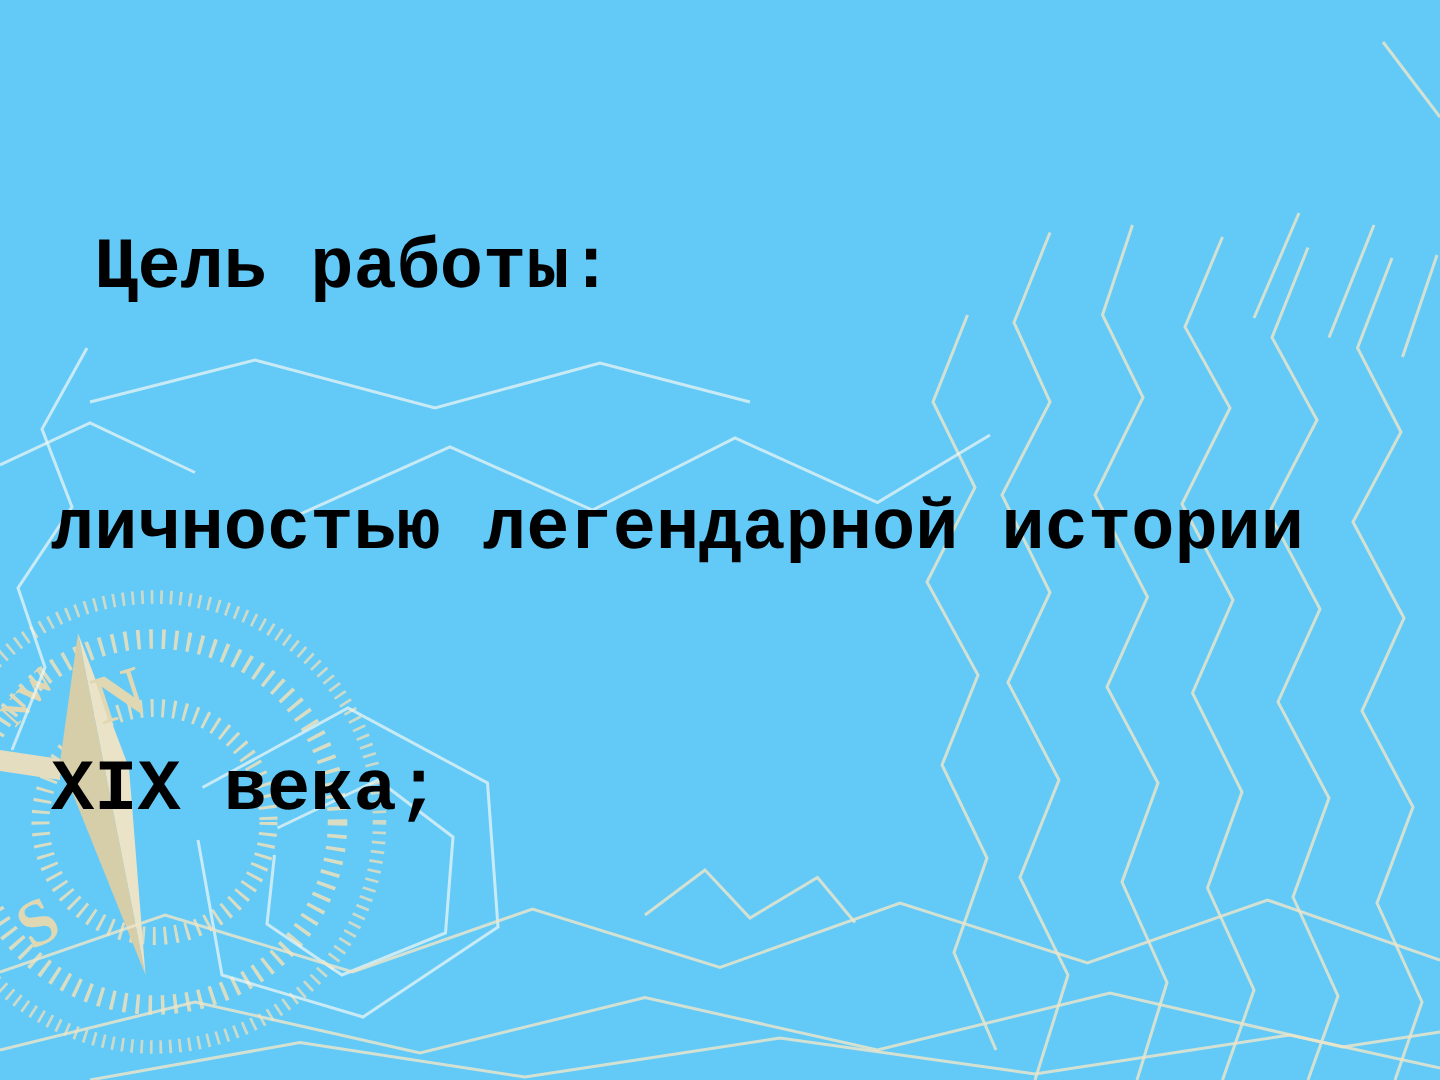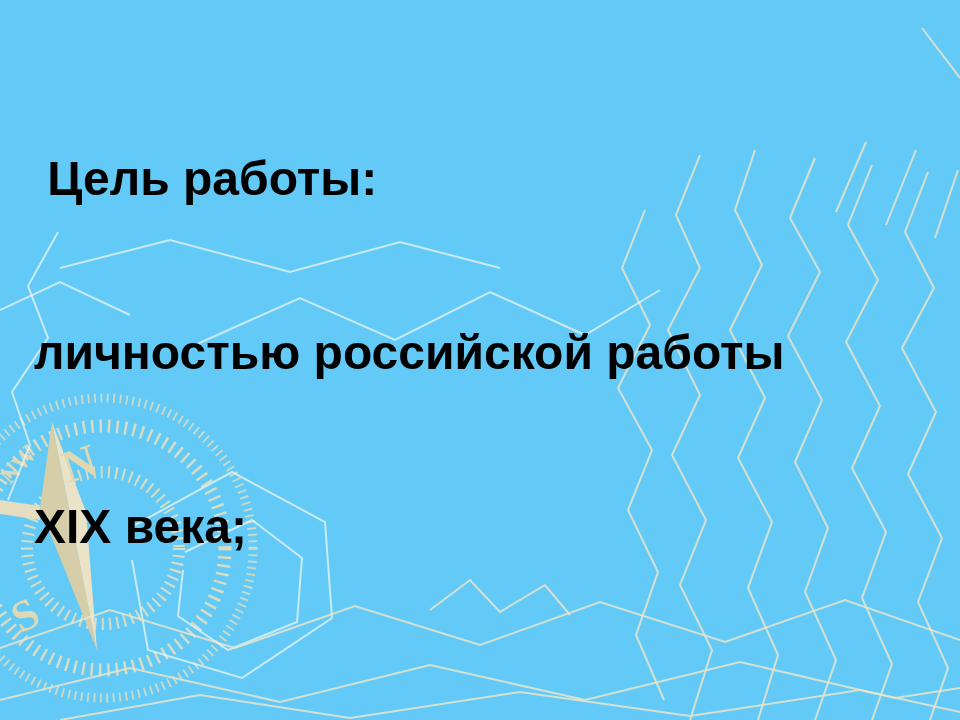--- a/index.html
+++ b/index.html
@@ -14,21 +14,21 @@
   .content{
     position:absolute;
     left:34px;top:34px;width:916px;
     color:#000;
     font-weight:bold;
     font-size:48px;
     line-height:58px;
     white-space:pre;
     z-index:2;
   }
-  .line{height:58px;}
+  .line{height:58px;font-family:Liberation Mono, monospace;}
   .contour{fill:none;stroke:#ece5cb;stroke-width:2;opacity:0.82;}
   .contour.white{stroke:#f3f8f4;opacity:0.7;}
   .tickring{fill:none;stroke:#e6dfbd;}
   .compass-letter{
     fill:#e0d8b2;
     font-family:"Liberation Serif", serif;
     font-weight:bold;
     text-anchor:middle;
   }
 </style>
@@ -75,21 +75,21 @@
       <path class="contour white" d="M 185,552 L 252,520 L 302,558 L 297,622 L 228,650 L 178,616 L 183,570"></path>
 
       <path class="contour" d="M 0,648 L 110,610 L 235,648 L 355,606 L 480,645 L 600,602 L 725,642 L 845,600 L 960,640"></path>
       <path class="contour" d="M 0,700 L 130,668 L 280,702 L 430,665 L 585,700 L 740,662 L 895,698 L 960,688"></path>
       <path class="contour" d="M 60,720 L 200,695 L 350,718 L 520,692 L 690,716 L 860,690 L 960,712"></path>
     </g>
   </svg>
 
   <div class="content">
     <div class="line"> Цель работы:</div>
-    <div class="line">личностью российской работы</div>
+    <div class="line">личностью легендарной истории</div>
     <div class="line">XIX века;</div>
     
     
     
     
     
     
   </div>
 
 </div>

